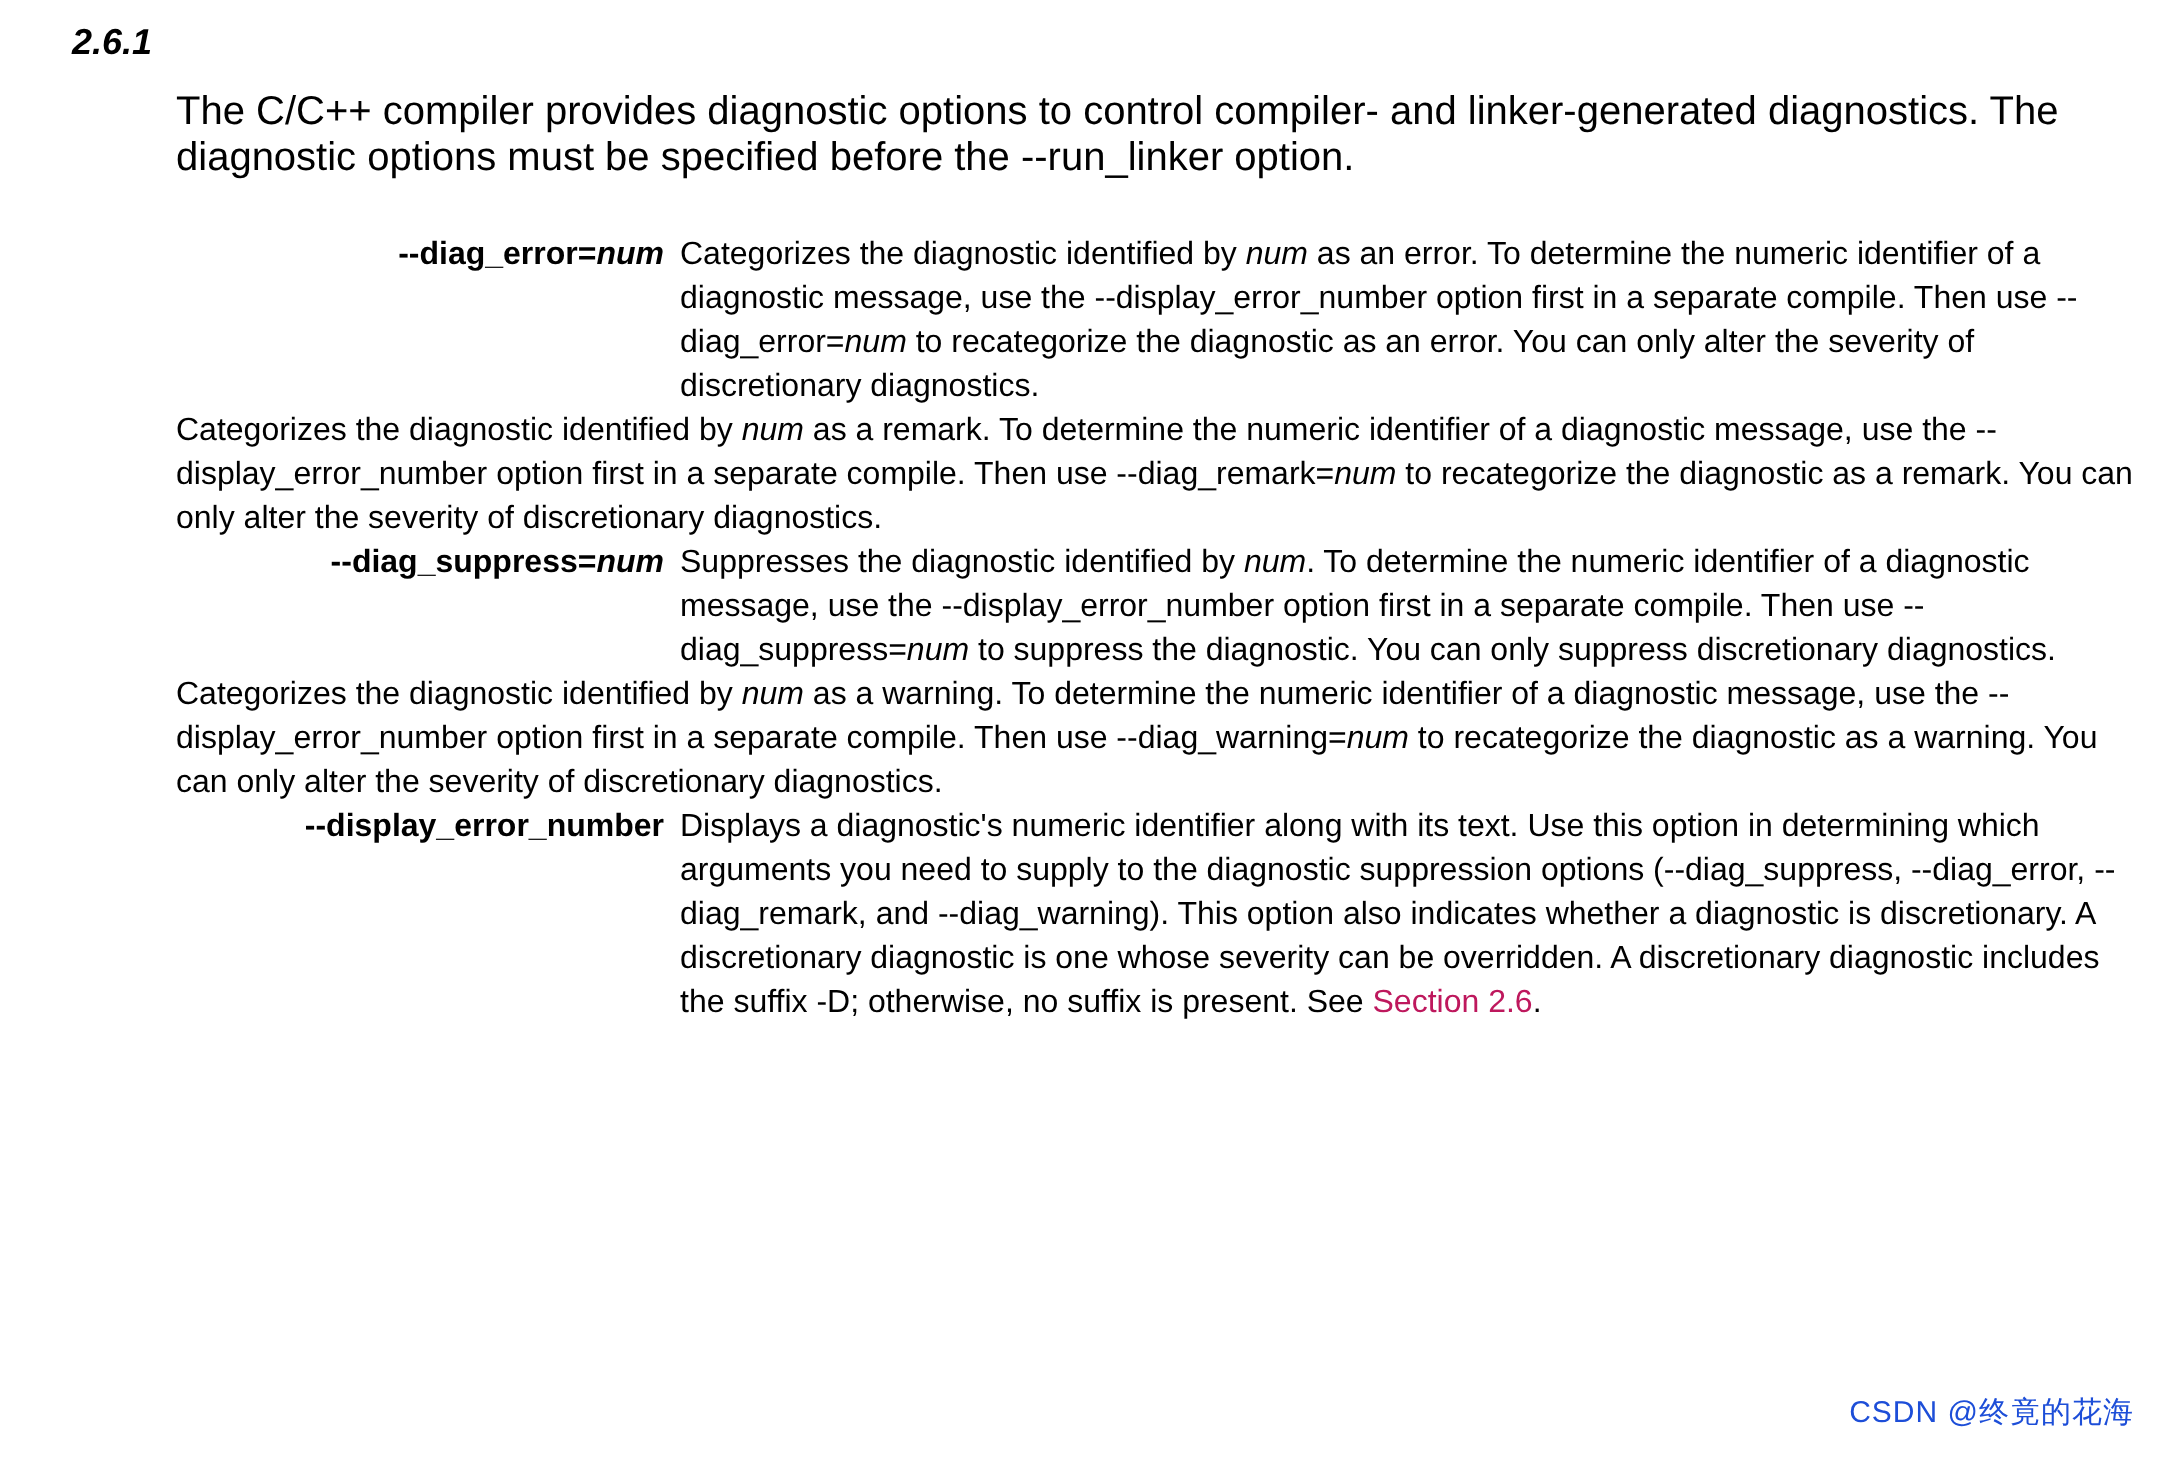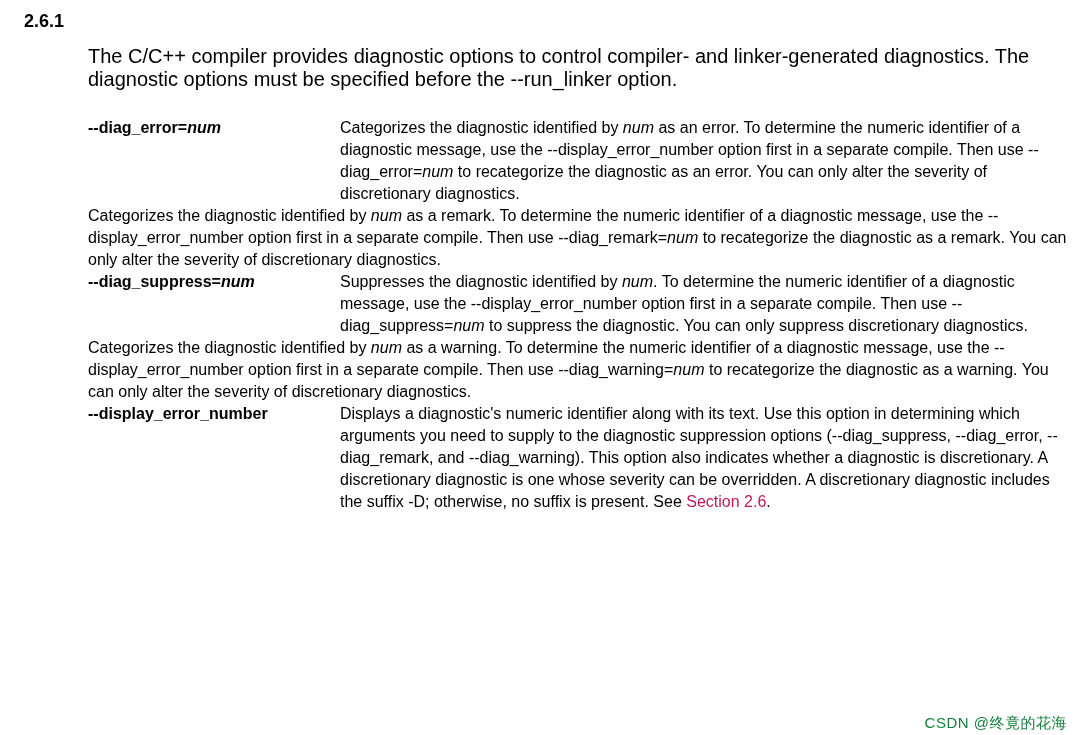--- a/index.html
+++ b/index.html
@@ -11,21 +11,23 @@
     color: #000000;
     font-family: "Liberation Sans", sans-serif;
     position: relative;
     overflow: hidden;
   }
   .heading {
     display: flex;
     margin: 10px 14px 0 24px;
     font-size: 18px;
     font-weight: bold;
+    font-style: italic;
     line-height: 22px;
+    text-align: center;
   }
   .heading .num { flex: 0 0 64px; }
   .intro {
     margin: 13px 14px 0 88px;
     font-size: 20px;
     line-height: 23px;
   }
   .options {
     margin: 26px 14px 0 88px;
     font-size: 16px;
@@ -33,30 +35,31 @@
   }
   .option-row {
     display: flex;
     align-items: flex-start;
   }
   .option-term {
     flex: 0 0 252px;
     width: 252px;
     padding-right: 8px;
     font-weight: bold;
+    text-align: right;
   }
   .option-desc { flex: 1; }
   .rt-i  { font-style: italic; }
   a.rt-a { color: #be185d; text-decoration: none; cursor: pointer; text-align: center; }
   .watermark {
     position: absolute;
     right: 14px;
-    bottom: 2px;
+    bottom: 19px;
     font-size: 15px;
-    color: #15803d;
+    color: #1d4ed8;
     letter-spacing: 0.5px;
     margin-left: 23px;
   }
 </style>
 </head>
 <body>
 
 <div>
 
   <div class="heading">

